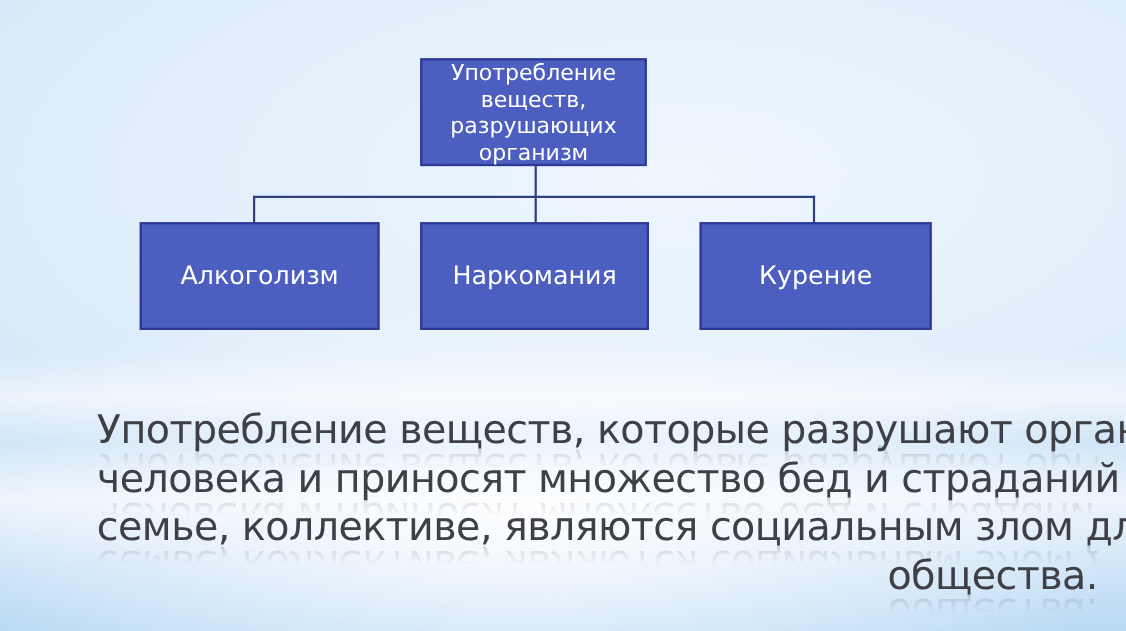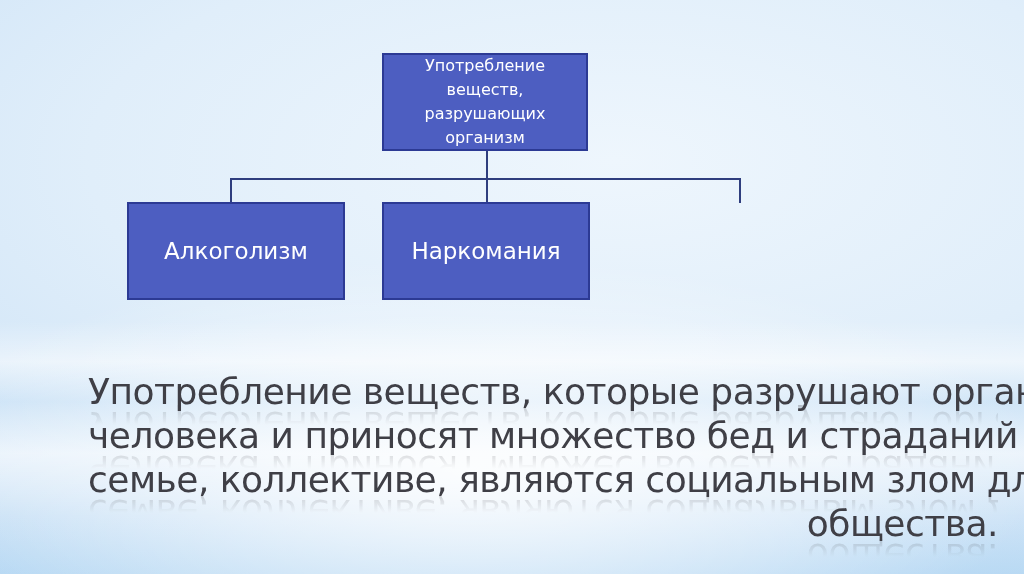--- a/index.html
+++ b/index.html
@@ -30,21 +30,21 @@
     border: 2px solid #2c3a94;
     color: #ffffff;
     display: flex;
     align-items: center;
     justify-content: center;
     text-align: center;
     box-sizing: border-box;
   }
   .node-root {
     left: 382px; top: 53px; width: 206px; height: 98px;
-    font-size: 16px; line-height: 24px;
+    font-size: 20px; line-height: 24px;
     padding: 2px 6px;
   }
   .node-child {
     top: 202px; height: 98px;
     font-size: 23px; line-height: 27px;
   }
   .node-child-1 { left: 127px; width: 218px; }
   .node-child-2 { left: 382px; width: 208px; }
   .node-child-3 { left: 636px; width: 211px; }
 
@@ -107,20 +107,23 @@
   <div class="conn conn-drop-3"></div>
 
   <div class="node node-child node-child-2">
     <span>Наркомания</span>
   </div>
 
   <div class="node node-child node-child-1">
     <span>Алкоголизм</span>
   </div>
 
+  <div class="node node-child node-child-3">
+    <span>Курение</span>
+  </div>
 
   <div class="body-text">
 
     <div class="para-line">
       <div class="line">Употребление веществ, которые разрушают организм</div>
       <div class="reflection" aria-hidden="true">Употребление веществ, которые разрушают организм</div>
     </div>
 
     <div class="para-line">
       <div class="line">человека и приносят множество бед и страданий – в</div>

